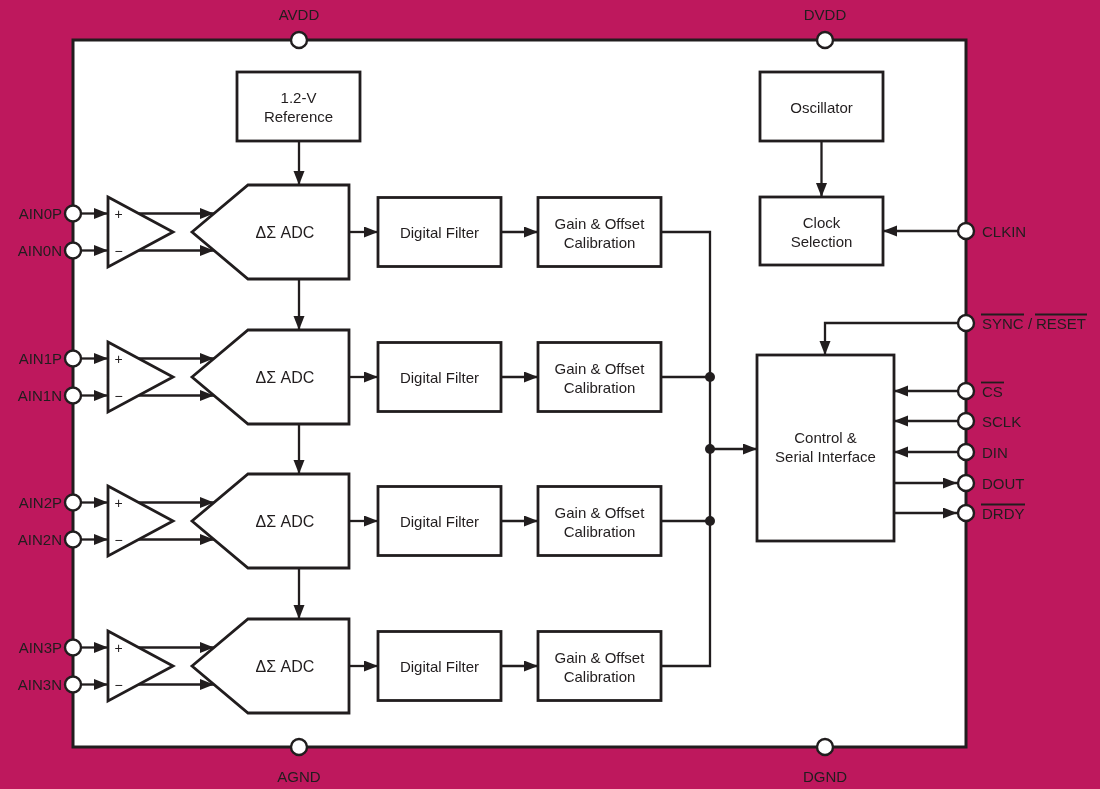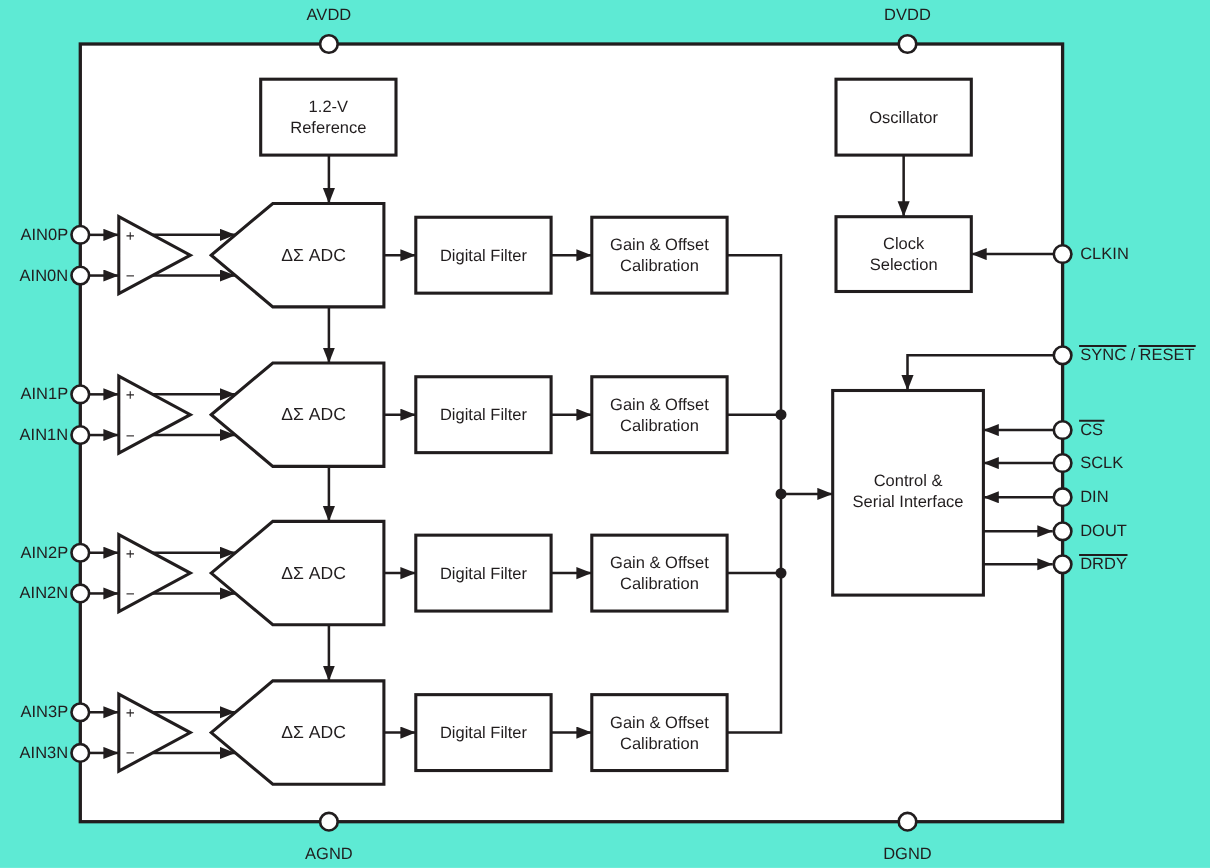--- a/index.html
+++ b/index.html
@@ -1,16 +1,16 @@
 <!DOCTYPE html>
 <html><head>
 <meta charset="utf-8">
 <style>
   html,body{margin:0;padding:0;background:#ffffff;}
-  .stage{width:1100px;height:789px;background:#5eead4;position:relative;}
+  .stage{width:1100px;height:789px;background:#be185d;position:relative;}
   svg{display:block;}
   text{font-family:"Liberation Sans","DejaVu Sans",sans-serif;fill:#211d1e;}
   .t15{font-size:15px;}
   .t16{font-size:16px;}
   .sign{font-size:14px;}
   .mid{text-anchor:middle;dominant-baseline:central;}
   .end{text-anchor:end;dominant-baseline:central;}
   .start{text-anchor:start;dominant-baseline:central;}
   .box{fill:#ffffff;stroke:#211d1e;stroke-width:2.8;}
   .bigbox{fill:#ffffff;stroke:#211d1e;stroke-width:3;}

